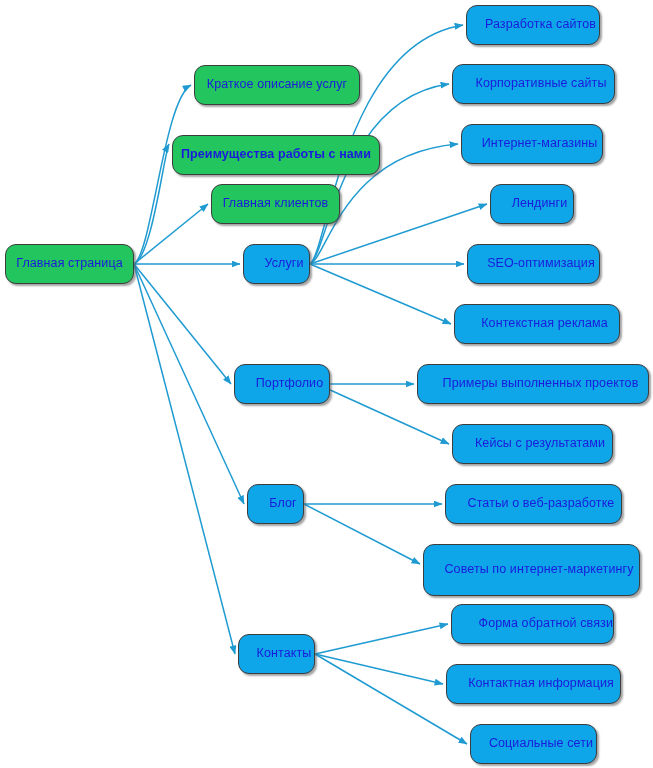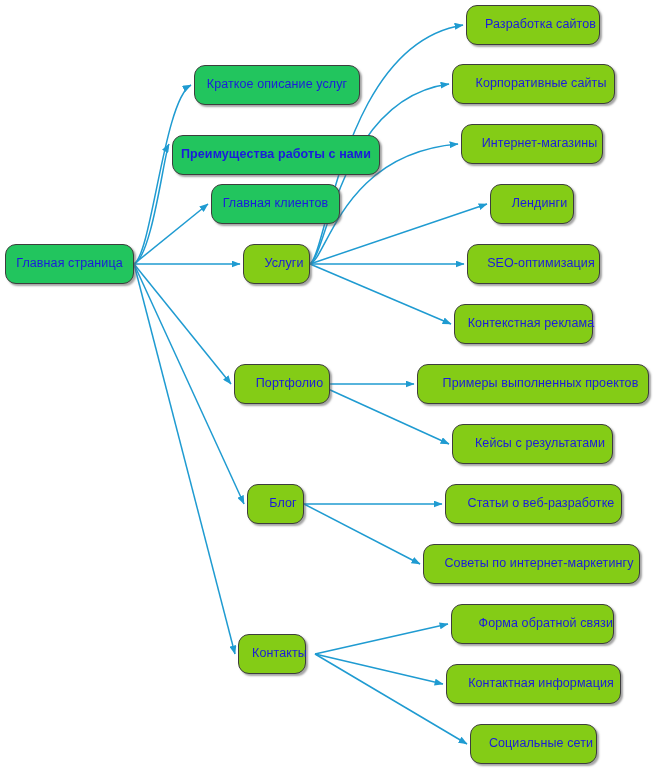--- a/index.html
+++ b/index.html
@@ -40,21 +40,21 @@
     line-height: 1.1;
     color: #1b1bdc;
     white-space: nowrap;
     letter-spacing: 0.1px;
     user-select: none;
   }
   .node-blue {
     background: #22c55e;
   }
   .node-green {
-    background: #84cc16;
+    background: #0ea5e9;
     padding-left: 15px;
   }
   .node-label {
     pointer-events: none;
   }
 </style>
 </head>
 <body>
 
 <div id="mindmap-root">
@@ -104,51 +104,51 @@
       </div>
       <div class="node node-green" style="left: 243px; top: 244px; width: 67px; height: 40px;">
         <span class="node-label">Услуги</span>
       </div>
       <div class="node node-green" style="left: 234px; top: 364px; width: 96px; height: 40px;">
         <span class="node-label">Портфолио</span>
       </div>
       <div class="node node-green" style="left: 247px; top: 484px; width: 57px; height: 40px;">
         <span class="node-label">Блог</span>
       </div>
-      <div class="node node-green" style="left: 238px; top: 634px; width: 68px; height: 40px;">
+      <div class="node node-green" style="left: 238px; top: 634px; width: 77px; height: 40px;">
         <span class="node-label">Контакты</span>
       </div>
       <div class="node node-green" style="left: 466px; top: 5px; width: 134px; height: 40px;">
         <span class="node-label">Разработка сайтов</span>
       </div>
       <div class="node node-green" style="left: 452px; top: 64px; width: 163px; height: 40px;">
         <span class="node-label">Корпоративные сайты</span>
       </div>
       <div class="node node-green" style="left: 461px; top: 124px; width: 142px; height: 40px;">
         <span class="node-label">Интернет-магазины</span>
       </div>
       <div class="node node-green" style="left: 490px; top: 184px; width: 84px; height: 40px;">
         <span class="node-label">Лендинги</span>
       </div>
       <div class="node node-green" style="left: 467px; top: 244px; width: 133px; height: 40px;">
         <span class="node-label">SEO-оптимизация</span>
       </div>
-      <div class="node node-green" style="left: 454px; top: 304px; width: 139px; height: 40px;">
+      <div class="node node-green" style="left: 454px; top: 304px; width: 166px; height: 40px;">
         <span class="node-label">Контекстная реклама</span>
       </div>
       <div class="node node-green" style="left: 417px; top: 364px; width: 232px; height: 40px;">
         <span class="node-label">Примеры выполненных проектов</span>
       </div>
       <div class="node node-green" style="left: 452px; top: 424px; width: 161px; height: 40px;">
         <span class="node-label">Кейсы с результатами</span>
       </div>
       <div class="node node-green" style="left: 445px; top: 484px; width: 177px; height: 40px;">
         <span class="node-label">Статьи о веб-разработке</span>
       </div>
-      <div class="node node-green" style="left: 423px; top: 544px; width: 217px; height: 40px;">
+      <div class="node node-green" style="left: 423px; top: 544px; width: 217px; height: 52px;">
         <span class="node-label">Советы по интернет-маркетингу</span>
       </div>
       <div class="node node-green" style="left: 451px; top: 604px; width: 163px; height: 40px; justify-content: flex-end;">
         <span class="node-label">Форма обратной связи</span>
       </div>
       <div class="node node-green" style="left: 446px; top: 664px; width: 175px; height: 40px;">
         <span class="node-label">Контактная информация</span>
       </div>
       <div class="node node-green" style="left: 470px; top: 724px; width: 127px; height: 40px;">
         <span class="node-label">Социальные сети</span>

